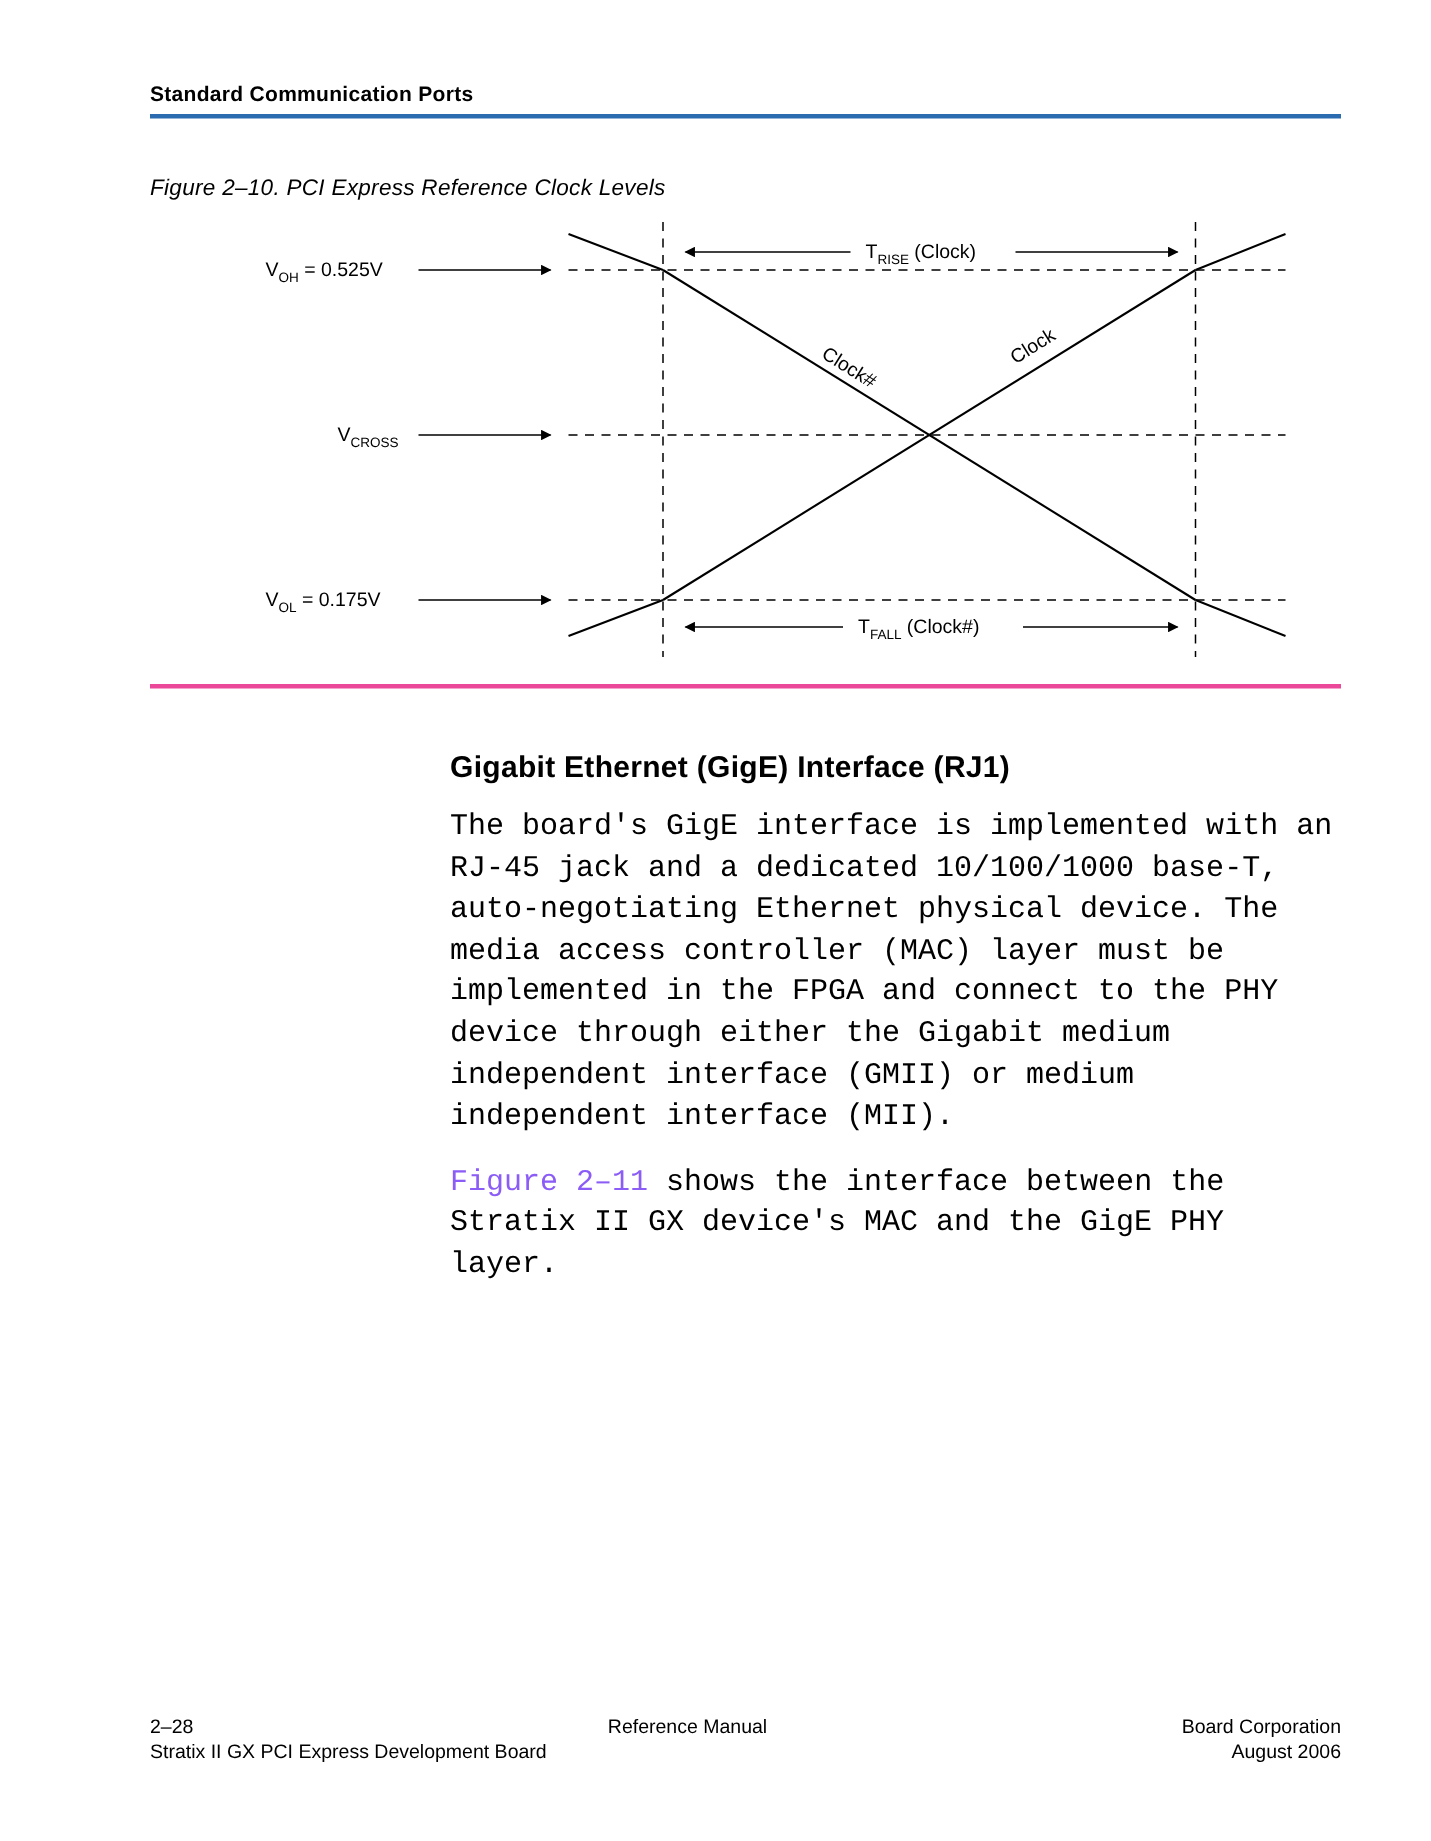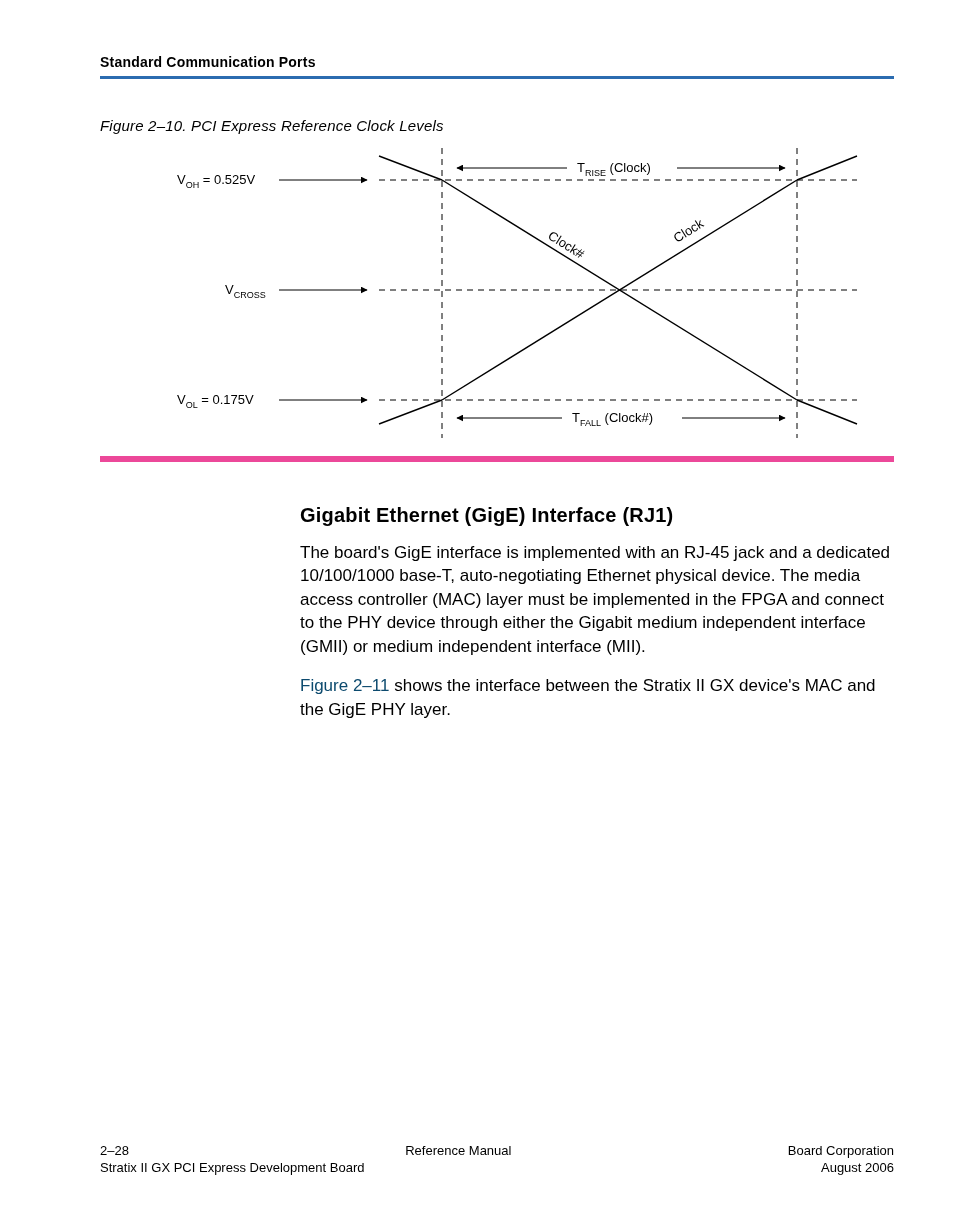--- a/index.html
+++ b/index.html
@@ -34,46 +34,46 @@
   }
   .figure-caption {
     font-family: Arial, Helvetica, sans-serif;
     font-weight: normal;
     font-style: italic;
     font-size: 15px;
     margin: 8px 0 4px 0;
     letter-spacing: 0.2px;
   }
   .figure-wrap {
-    border-bottom: 6px solid #ec4899;
+    border-bottom: 3px solid #ec4899;
     padding-bottom: 8px;
     margin-bottom: 16px;
   }
   svg.diagram {
     display: block;
     margin: 0 auto;
   }
   .body-col {
     margin-left: 200px;
     margin-top: 42px;
   }
   h2.section {
     font-family: Arial, Helvetica, sans-serif;
     font-weight: bold;
     font-size: 20px;
     margin: 30px 0 14px 0;
     letter-spacing: 0.2px;
   }
   p.body {
-    font-family: Liberation Sans, sans-serif;
-    font-size: 17px;
+    font-family: Liberation Mono, monospace;
+    font-size: 20px;
     line-height: 1.38;
     margin: 0 0 16px 0;
   }
-  a.xref { color: #0c4a6e; text-decoration: none; }
+  a.xref { color: #8b5cf6; text-decoration: none; }
   .footer {
     position: absolute;
     left: 100px;
     right: 60px;
     bottom: 50px;
     font-family: Arial, Helvetica, sans-serif;
     font-size: 13px;
     line-height: 1.35;
   }
   .footer-row {

